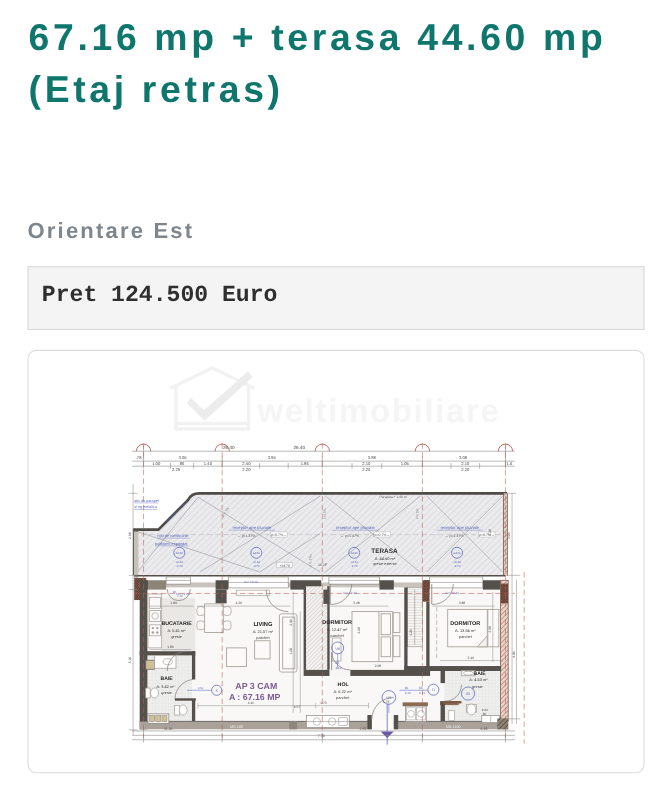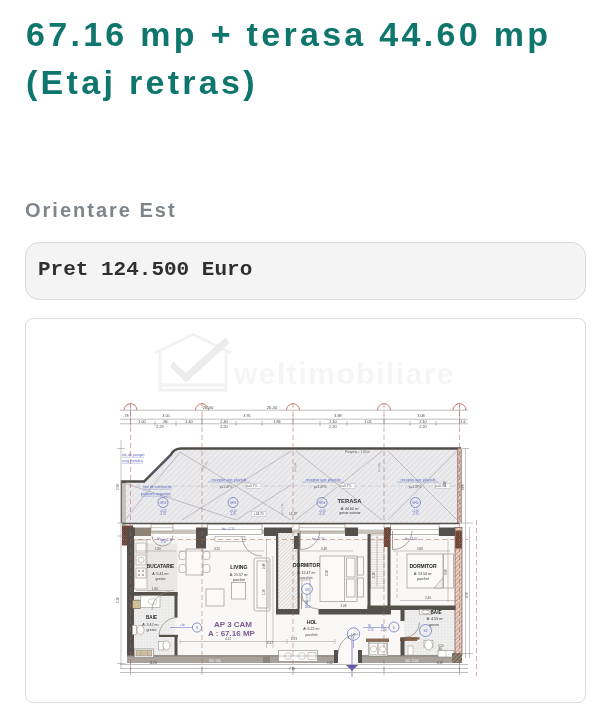--- a/index.html
+++ b/index.html
@@ -1,19 +1,19 @@
 <!DOCTYPE html>
 <html><head>
 <meta charset="utf-8">
 <style>
   html,body{margin:0;padding:0;background:#fff;}
   body{width:610px;height:720px;position:relative;font-family:"Liberation Sans",sans-serif;overflow:hidden;}
   .title{position:absolute;left:26px;top:10px;font-size:34px;line-height:48px;font-weight:bold;color:#0f766e;letter-spacing:3.3px;}
   .subtitle{position:absolute;left:25px;top:163px;font-size:20px;font-weight:bold;color:#7e868c;letter-spacing:2px;margin-top:36px;}
-  .pricebox{position:absolute;left:25px;top:242px;width:559px;height:56px;background:#f4f4f4;border:1px solid #d9d9d9;border-radius:14px;}
+  .pricebox{position:absolute;left:25px;top:242px;width:559px;height:56px;background:#f4f4f4;border:1px solid #d9d9d9;border-radius:0;}
   .pricetext{position:absolute;left:12px;top:15px;font-family:"Liberation Mono",monospace;font-weight:bold;font-size:21px;color:#2f2f2f;}
   .planbox{position:absolute;left:25px;top:318px;width:559px;height:383px;background:#fff;border:1px solid #dcdcdc;border-radius:8px;}
 </style>
 </head>
 <body>
 
 <div class="title">67.16 mp + terasa 44.60 mp<br>(Etaj retras)</div>
 
 <div class="subtitle">Orientare Est</div>
 

